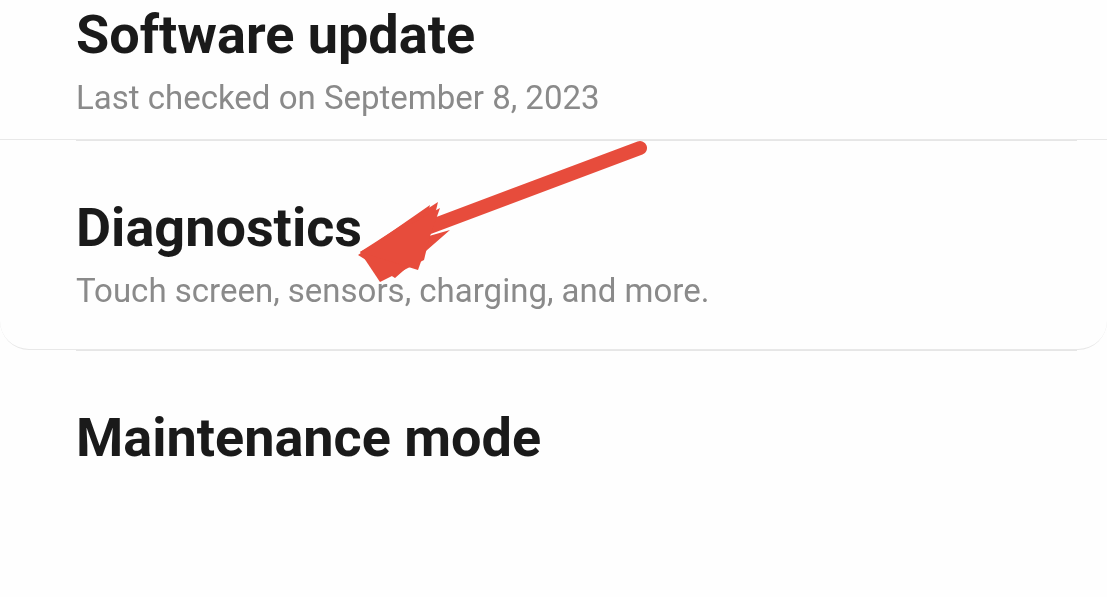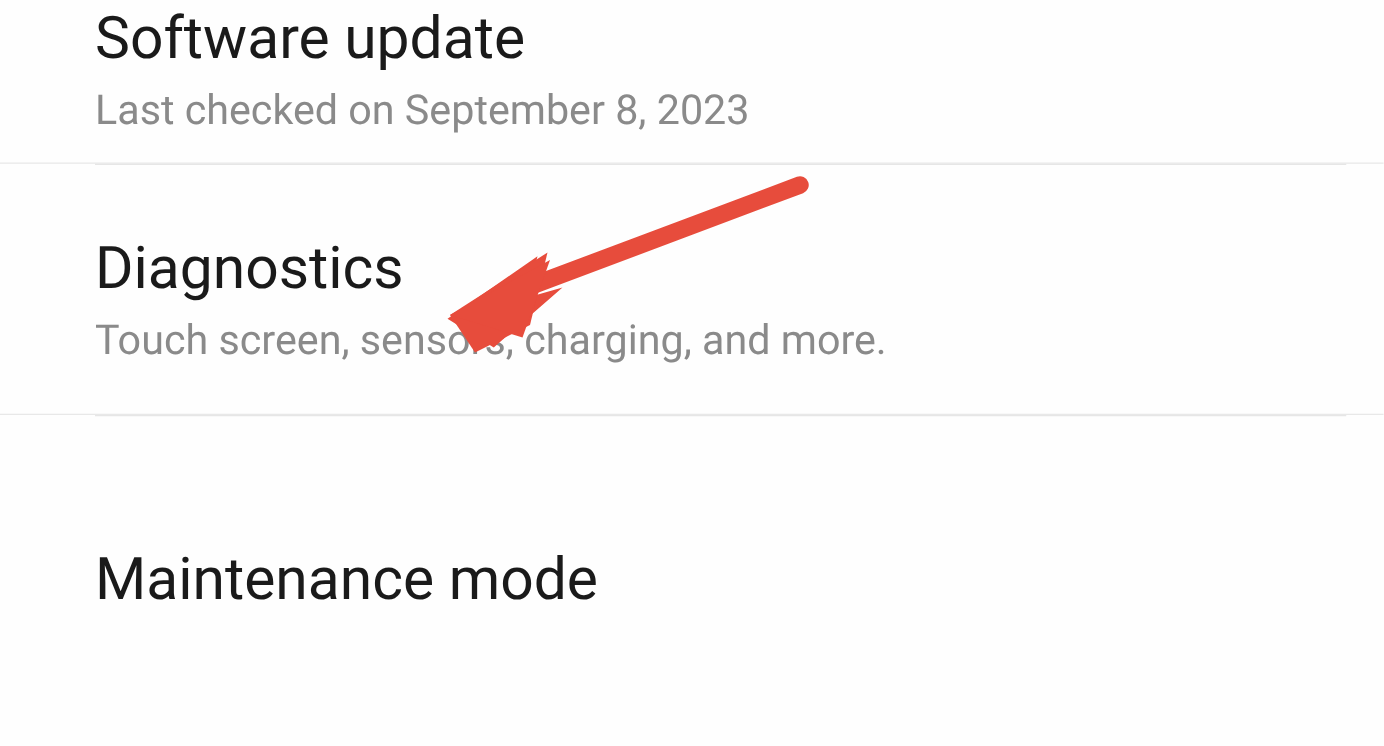--- a/index.html
+++ b/index.html
@@ -21,25 +21,24 @@
     .settings-item {
       padding: 18px 0 18px 76px;
       border-bottom: 1px solid #e8e8e8;
       cursor: pointer;
     }
     .settings-item:first-child {
       padding-top: 0;
     }
     .settings-item:last-child {
       border-bottom: none;
-      margin-top: 48px;
     }
     .item-title {
-      font-size: 47px;
-      font-weight: 400;
+      font-size: 54px;
+      font-weight: 700;
       color: #1a1a1a;
       line-height: 1.3;
       margin-bottom: 6px;
     }
     .item-subtitle {
       font-size: 33px;
       font-weight: 400;
       color: #8a8a8a;
       line-height: 1.35;
       padding-right: 36px;
@@ -62,21 +61,21 @@
 
 <div class="settings-list">
 
   <div class="settings-item">
     <div class="item-title">Software update</div>
     <div class="item-subtitle">Last checked on September 8, 2023</div>
   </div>
 
   <div class="divider"></div>
 
-  <div class="settings-item" style="padding-top:52px; padding-bottom:36px;">
+  <div class="settings-item" style="padding-top:52px; padding-bottom:36px;border-radius:29px;">
     <div class="item-title">Diagnostics</div>
     <div class="item-subtitle">Touch screen, sensors, charging, and more.</div>
   </div>
 
   <div class="divider"></div>
 
   <div class="settings-item" style="padding-top:52px;">
     <div class="item-title">Maintenance mode</div>
   </div>
 

